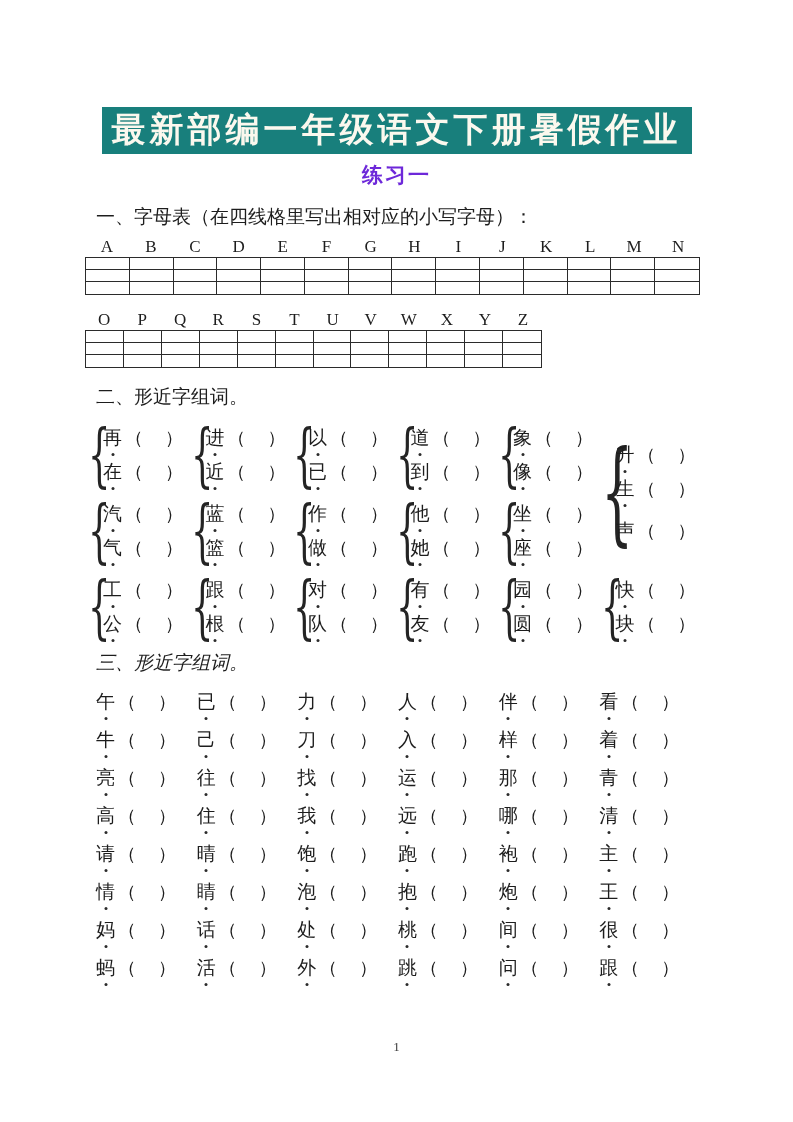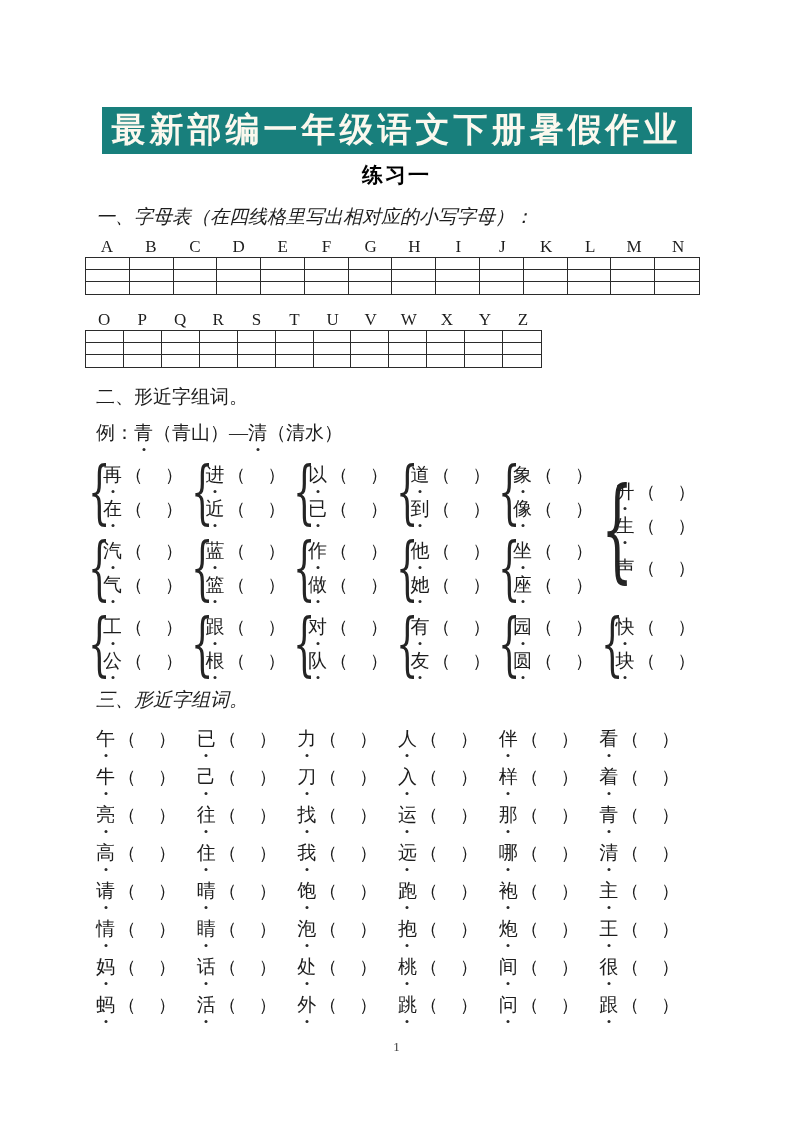--- a/index.html
+++ b/index.html
@@ -13,21 +13,21 @@
     display:inline-block;font-weight:bold;font-size:34px;line-height:1.32;
     padding:1px 10px;letter-spacing:4px;
   }
   .subtitle{
     text-align:center;margin-top:7px;
     font-family:"Liberation Sans","DejaVu Sans",sans-serif;
     font-weight:bold;font-size:21px;letter-spacing:2px;
   }
   .content{margin-left:85px;width:615px;}
   .heading{font-size:19px;padding-left:11px;line-height:24px;}
-  .sec1-heading{margin-top:16px;font-style:italic;}
+  .sec1-heading{margin-top:16px;}
   .letters{display:grid;margin-top:7px;font-size:17px;text-align:center;height:21px;line-height:21px;}
   .fourline{display:grid;grid-auto-rows:12px;border:1.4px solid #2b2b2b;}
   .fourline .cell{border-right:1px solid #2b2b2b;border-bottom:1px solid #2b2b2b;}
   .w2{width:457px;}
   .letters2{margin-top:14px;}
   .sec2-heading{margin-top:17px;}
   .example{margin-top:10px;padding-left:11px;font-size:19px;height:27px;line-height:27px;}
   .zi{position:relative;display:inline-block;font-size:19px;}
   .zi.dot::after{
     content:"";position:absolute;left:50%;transform:translateX(-50%);
@@ -55,21 +55,21 @@
 </style>
 </head>
 <body>
 
 <div class="page">
 
   <div class="title-wrap">
     <span class="title" style="background: rgb(24, 127, 124); color: rgb(251, 248, 238);">最新部编一年级语文下册暑假作业</span>
   </div>
 
-  <div class="subtitle" style="color: #000000;">练习一</div>
+  <div class="subtitle" style="color: #6d28d9;">练习一</div>
 
   <div class="content">
 
     <div class="heading sec1-heading">一、字母表（在四线格里写出相对应的小写字母）：</div>
 
     <div>
       <div class="letters" style="grid-template-columns: repeat(14, 1fr);">
           <span class="letter">A</span>
           <span class="letter">B</span>
           <span class="letter">C</span>
@@ -181,21 +181,20 @@
           <div class="cell" style="border-bottom: none;"></div>
           <div class="cell" style="border-bottom: none;"></div>
           <div class="cell" style="border-bottom: none;"></div>
           <div class="cell" style="border-bottom: none;"></div>
           <div class="cell" style="border-right: none; border-bottom: none;"></div>
         </div>
     </div>
 
     <div class="heading sec2-heading">二、形近字组词。</div>
 
-    <div class="example"><span class="zi">例：</span><span class="zi dot">青</span><span class="zi">（青山）—</span><span class="zi dot">清</span><span class="zi">（清水）</span></div>
 
     <div class="h-groups">
         <div class="h-group" style="grid-area: 1 / 1;">
           <span class="brace">{</span>
           <div class="h-entries">
             <div class="h-entry">
               <span class="zi dot">再</span>
               <span class="paren">（　）</span>
             </div>
             <div class="h-entry">

